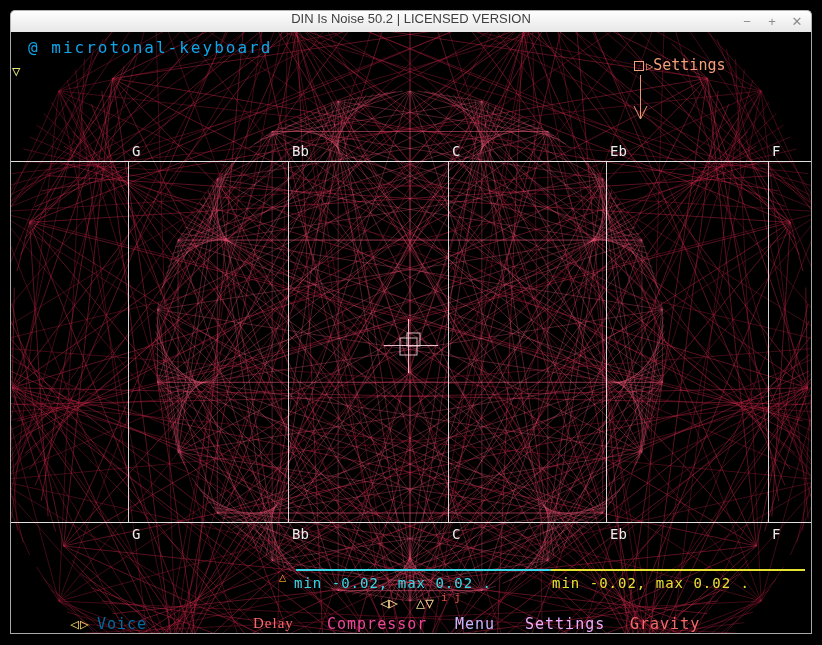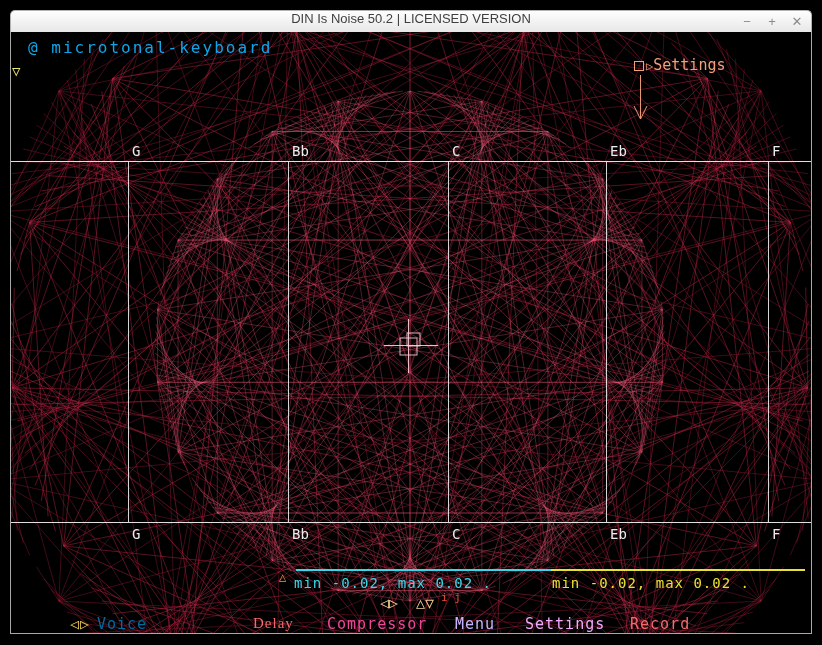--- a/index.html
+++ b/index.html
@@ -671,17 +671,17 @@
     <div class="lbl nav-ud">△▽</div>
     <div class="lbl nav-extra">i j</div>
 
     <div class="bottombar" id="bottombar">
         <span class="item" style="left: 59px; color: rgb(232, 200, 88);">◁▷</span>
         <span class="item" style="left: 86px; color: #0369a1;">Voice</span>
         <span class="item" style="left: 242px; color: rgb(242, 106, 106); font-family: Liberation Serif, serif;">Delay</span>
         <span class="item" style="left: 316px; color: #ec4899;">Compressor</span>
         <span class="item" style="left: 444px; color: #c4b5fd; text-align: center;">Menu</span>
         <span class="item" style="left: 514px; color: #f0abfc;">Settings</span>
-        <span class="item" style="left: 619px; color: rgb(242, 106, 106);">Record</span>
+        <span class="item" style="left: 619px; color: rgb(242, 106, 106);">Gravity</span>
       </div>
 
   </div>
 </div>
 
 </body></html>

